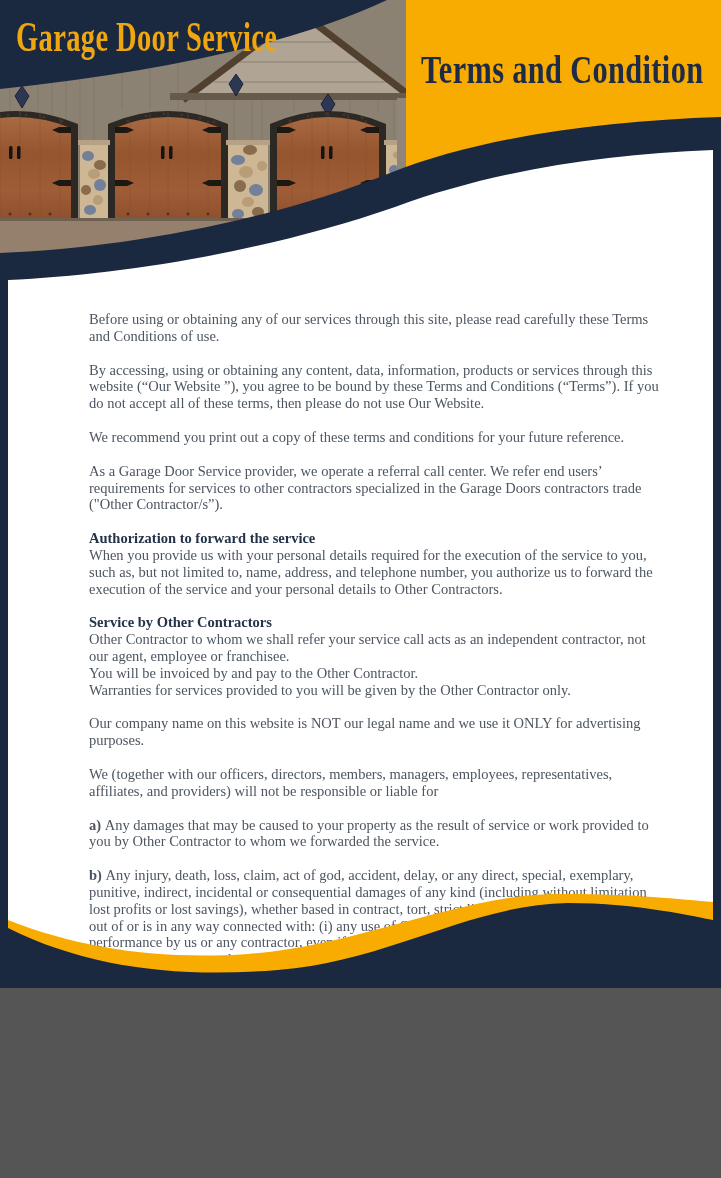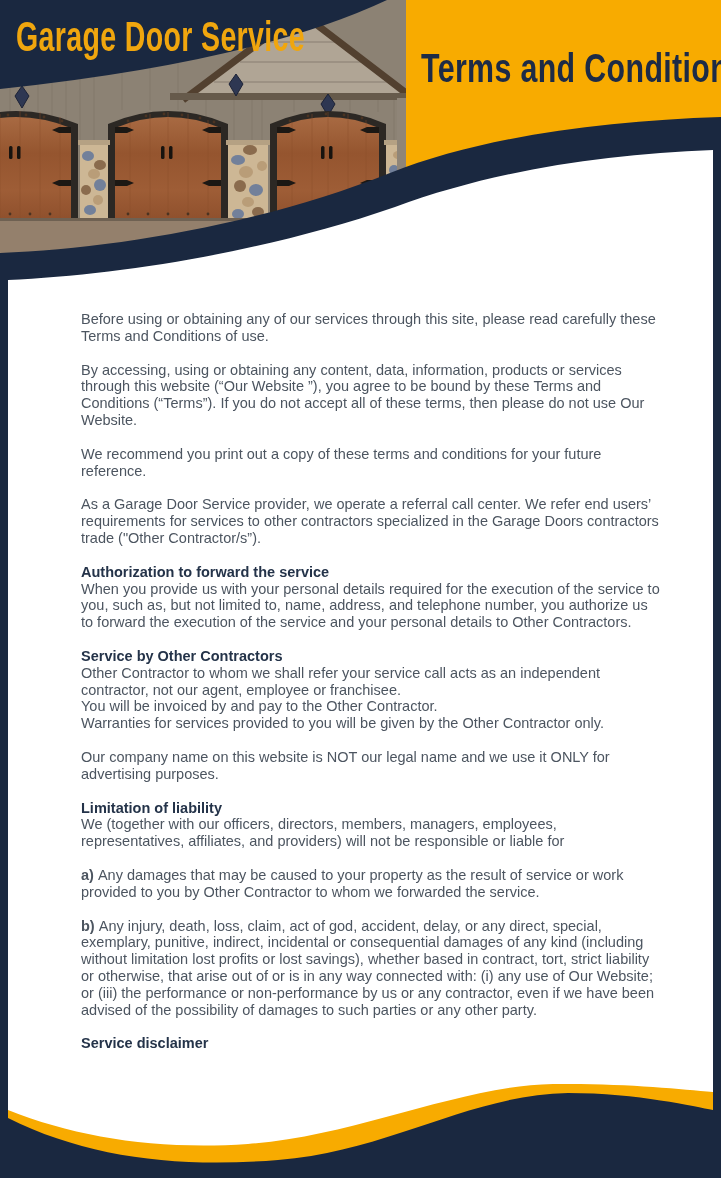--- a/index.html
+++ b/index.html
@@ -7,23 +7,23 @@
     --yellow:#f8ab00;
     --brand-yellow:#f0a60e;
     --title-navy:#1d2b46;
     --heading-color:#243349;
     --body-color:#4c5560;
     --panel-white:#ffffff;
   }
   *{margin:0;padding:0;box-sizing:border-box;}
   html,body{background:#555;}
   .page{
-    position:relative;width:721px;height:1178px;margin:0 auto;
+    position:relative;width:721px;height:988px;margin:0 auto;
     background:var(--navy);overflow:hidden;
-    font-family:Liberation Sans, sans-serif;
+    font-family:Liberation Serif, serif;
   }
   
   .header{position:absolute;left:0;top:0;width:721px;height:300px;}
   .photo{position:absolute;left:0;top:0;width:406px;height:300px;overflow:hidden;}
   .yellow-panel{position:absolute;left:406px;top:0;width:315px;height:260px;background:var(--yellow);}
   .swoosh{position:absolute;left:0;top:0;width:721px;height:300px;display:block;}
   .brand-ellipse{position:absolute;left:0;top:0;width:406px;height:100px;display:block;}
   .brand-title{
     position:absolute;left:16px;top:13px;
     font-size:42px;font-weight:bold;color:var(--brand-yellow);
@@ -38,21 +38,21 @@
   }
   
   .content{
     position:absolute;left:8px;right:8px;top:300px;bottom:0;
     background:var(--panel-white);
   }
   .terms{
     position:absolute;left:73px;top:11px;width:580px;
     font-size:14.5px;line-height:16.8px;color:var(--body-color);
   }
-  .terms .block{margin:0 0 17px 0;}
+  .terms .block{margin:0 0 17px 8px;}
   .terms h3{
     font-size:14.5px;line-height:16.8px;font-weight:bold;
     color:var(--heading-color);
   }
   .terms p{white-space:pre-line;}
   .terms p b{color:var(--body-color);}
   
   .footer-wave{position:absolute;left:8px;right:8px;bottom:0;height:118px;display:block;}
 </style>
 </head>
@@ -242,21 +242,20 @@
         <div class="block">
           <h3>Service by Other Contractors</h3>
           <p>Other Contractor to whom we shall refer your service call acts as an independent contractor, not our agent, employee or franchisee.
 You will be invoiced by and pay to the Other Contractor.
 Warranties for services provided to you will be given by the Other Contractor only.</p>
         </div>
         <div class="block">
           <p>Our company name on this website is NOT our legal name and we use it ONLY for advertising purposes.</p>
         </div>
         <div class="block">
-          <h3>Limitation of liability</h3>
           <p>We (together with our officers, directors, members, managers, employees, representatives, affiliates, and providers) will not be responsible or liable for</p>
         </div>
         <div class="block">
           <p><b>a) </b>Any damages that may be caused to your property as the result of service or work provided to you by Other Contractor to whom we forwarded the service.</p>
         </div>
         <div class="block">
           <p><b>b) </b>Any injury, death, loss, claim, act of god, accident, delay, or any direct, special, exemplary, punitive, indirect, incidental or consequential damages of any kind (including without limitation lost profits or lost savings), whether based in contract, tort, strict liability or otherwise, that arise out of or is in any way connected with: (i) any use of Our Website; or (iii) the performance or non-performance by us or any contractor, even if we have been advised of the possibility of damages to such parties or any other party.</p>
         </div>
         <div class="block">
           <h3>Service disclaimer</h3>

